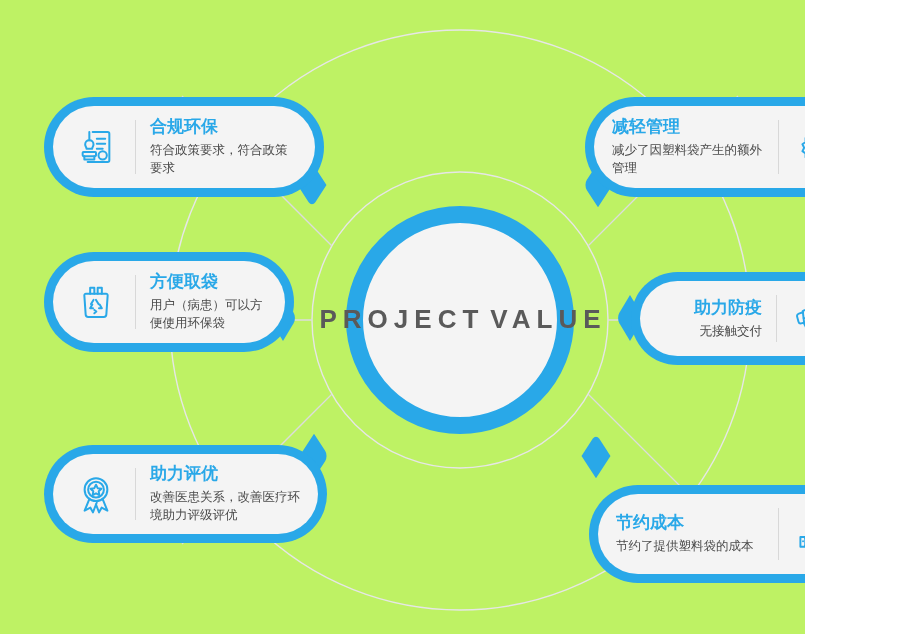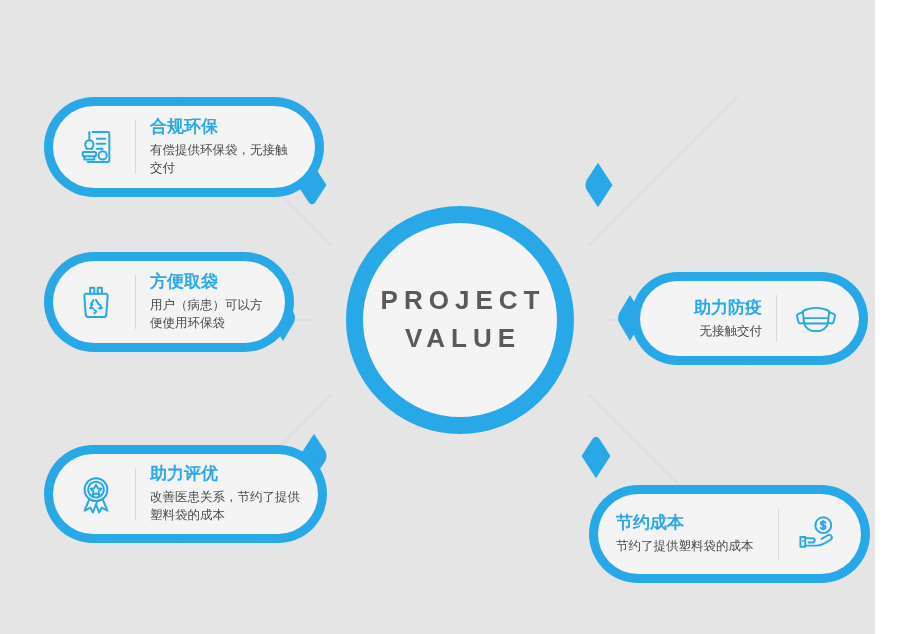--- a/index.html
+++ b/index.html
@@ -5,23 +5,23 @@
   html, body {
     margin: 0;
     padding: 0;
     background: #ffffff;
   }
   body {
     font-family: "Liberation Sans", "DejaVu Sans", sans-serif;
   }
   #stage {
     position: relative;
-    width: 875px;
+    width: 805px;
     height: 634px;
-    background: #e5e5e5;
+    background: #bef264;
     overflow: hidden;
   }
   #bg-svg {
     position: absolute;
     left: 0;
     top: 0;
     width: 913px;
     height: 634px;
     pointer-events: none;
   }
@@ -31,21 +31,21 @@
     position: absolute;
     left: 346px;
     top: 206px;
     width: 228px;
     height: 228px;
     border-radius: 50%;
     background: #f4f4f4;
     border: 17px solid #29a8e8;
     box-sizing: border-box;
     display: flex;
-    flex-direction: column;
+    flex-direction: row;
     align-items: center;
     justify-content: center;
     z-index: 5;
   }
   .center-line {
     color: #5a5a5a;
     font-size: 26px;
     font-weight: bold;
     letter-spacing: 6px;
     line-height: 1.45;
@@ -177,25 +177,42 @@
           <circle cx="32" cy="34" r="5"></circle>
           <path d="M16 6v10"></path>
           <path d="M16 16c-3 0-5 2-5 5 0 2.2 1.6 3 1.6 5h6.8c0-2 1.6-2.8 1.6-5 0-3-2-5-5-5z"></path>
           <rect x="8" y="30" width="16" height="5" rx="1"></rect>
           <path d="M10 35v4h12v-4"></path>
         </svg>
       </div>
       <div class="pill-divider"></div>
       <div class="pill-text">
         <div class="pill-title">合规环保</div>
-        <div class="pill-desc">有偿提供环保袋，无接触交付</div>
-      </div>
-    </div>
-  </div>
-
+        <div class="pill-desc">符合政策要求，符合政策要求</div>
+      </div>
+    </div>
+  </div>
+
+  <div class="pill icon-right" id="pill-1">
+    <div class="pill-inner">
+      <div class="pill-icon">
+        <svg width="42" height="42" viewBox="0 0 48 48" fill="none" stroke="#29a8e8" stroke-width="2.2" stroke-linecap="round" stroke-linejoin="round">
+          <path d="M24 3l3.6 2.6 4.3-1 1.9 4 4.4.6 0 4.4 3.6 2.6-2 4 2 4-3.6 2.6 0 4.4-4.4.6-1.9 4-4.3-1L24 42l-3.6-2.6-4.3 1-1.9-4-4.4-.6 0-4.4L6.2 28.8l2-4-2-4 3.6-2.6 0-4.4 4.4-.6 1.9-4 4.3 1L24 3z"></path>
+          <circle cx="24" cy="22.5" r="10.5"></circle>
+          <circle cx="24" cy="19" r="3.6"></circle>
+          <path d="M17.6 30.5c.7-3.3 3.3-5.3 6.4-5.3s5.7 2 6.4 5.3"></path>
+        </svg>
+      </div>
+      <div class="pill-divider"></div>
+      <div class="pill-text">
+        <div class="pill-title">减轻管理</div>
+        <div class="pill-desc">减少了因塑料袋产生的额外管理</div>
+      </div>
+    </div>
+  </div>
 
   <div class="pill icon-left" id="pill-2">
     <div class="pill-inner">
       <div class="pill-icon">
         <svg width="40" height="40" viewBox="0 0 48 48" fill="none" stroke="#29a8e8" stroke-width="2.4" stroke-linecap="round" stroke-linejoin="round">
           <path d="M12 14h24a2 2 0 0 1 2 2.1l-1.6 23A3 3 0 0 1 33.4 42H14.6a3 3 0 0 1-3-2.9l-1.6-23A2 2 0 0 1 12 14z"></path>
           <path d="M17 14V7h5v7"></path>
           <path d="M26 14V7h5v7"></path>
           <path d="M24 21.5l3 5"></path>
           <path d="M27.6 31.5h3.4l-2.6-4.4"></path>
@@ -238,21 +255,21 @@
           <circle cx="24" cy="19" r="13"></circle>
           <circle cx="24" cy="19" r="9"></circle>
           <path d="M24 13.4l1.9 3.9 4.3.6-3.1 3 .7 4.3-3.8-2-3.8 2 .7-4.3-3.1-3 4.3-.6 1.9-3.9z"></path>
           <path d="M16.5 29.5 11 43l6.6-3.4L20.5 45l4.3-11"></path>
           <path d="M31.5 29.5 37 43l-6.6-3.4L27.5 45l-3.6-9.2"></path>
         </svg>
       </div>
       <div class="pill-divider"></div>
       <div class="pill-text">
         <div class="pill-title">助力评优</div>
-        <div class="pill-desc">改善医患关系，节约了提供塑料袋的成本</div>
+        <div class="pill-desc">改善医患关系，改善医疗环境助力评级评优</div>
       </div>
     </div>
   </div>
 
   <div class="pill icon-right" id="pill-5">
     <div class="pill-inner">
       <div class="pill-icon">
         <svg width="44" height="40" viewBox="0 0 50 44" fill="none" stroke="#29a8e8" stroke-width="2.2" stroke-linecap="round" stroke-linejoin="round">
           <circle cx="31" cy="12" r="9"></circle>
           <path d="M31 7.2v9.6"></path>

